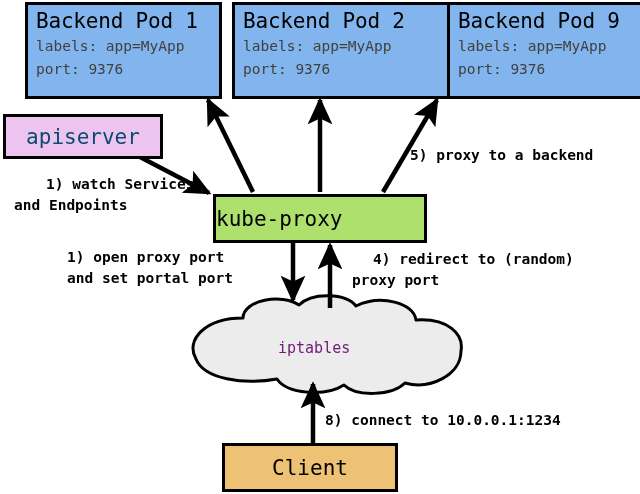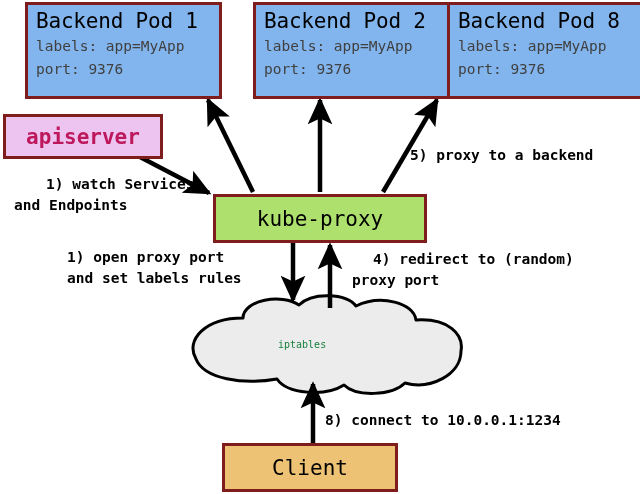--- a/index.html
+++ b/index.html
@@ -18,21 +18,21 @@
   svg.layer {
     position: absolute;
     left: 0;
     top: 0;
     width: 640px;
     height: 494px;
   }
   .node-box {
     position: absolute;
     box-sizing: border-box;
-    border: 3px solid #7f1d1d;
+    border: 3px solid #000000;
     display: flex;
     flex-direction: column;
     justify-content: flex-start;
     z-index: 3;
   }
   .pod-box {
     background: #82b5ed;
     padding: 2px 8px 0 8px;
   }
   .pod-title {
@@ -48,48 +48,47 @@
     color: #404040;
     white-space: nowrap;
   }
   .api-box {
     background: #edc3f0;
     align-items: center;
     justify-content: center;
   }
   .api-label {
     font-size: 21px;
-    color: #be185d;
+    color: #0c4a6e;
     white-space: nowrap;
-    font-weight: bold;
   }
   .proxy-box {
     background: #aee06e;
-    align-items: center;
+    align-items: flex-start;
     justify-content: center;
   }
   .proxy-label {
     font-size: 21px;
     color: #000;
     white-space: nowrap;
   }
   .client-box {
     background: #eec275;
     align-items: center;
     justify-content: center;
   }
   .client-label {
     font-size: 21px;
     color: #000;
     white-space: nowrap;
   }
   .cloud-label {
     position: absolute;
-    font-size: 10px;
-    color: #15803d;
+    font-size: 15px;
+    color: #701a75;
     white-space: nowrap;
     z-index: 3;
   }
   .edge-label {
     position: absolute;
     font-family: "DejaVu Sans Mono", monospace;
     font-weight: bold;
     font-size: 14.5px;
     line-height: 21px;
     color: #000000;
@@ -136,28 +135,28 @@
 
     <line x1="313" y1="443" x2="313" y2="384" stroke="#000000" stroke-width="4.5" marker-end="url(#arrowhead)"></line>
   </svg>
 
   <div class="node-box pod-box" style="left:25px; top:2px; width:197px; height:97px;">
     <div class="pod-title">Backend Pod 1</div>
     <div class="pod-line">labels: app=MyApp</div>
     <div class="pod-line">port: 9376</div>
   </div>
 
-  <div class="node-box pod-box" style="left:253px; top:2px; width:234px; height:97px;">
+  <div class="node-box pod-box" style="left:232px; top:2px; width:234px; height:97px;">
     <div class="pod-title">Backend Pod 2</div>
     <div class="pod-line">labels: app=MyApp</div>
     <div class="pod-line">port: 9376</div>
   </div>
 
   <div class="node-box pod-box" style="left:447px; top:2px; width:197px; height:97px;">
-    <div class="pod-title">Backend Pod 8</div>
+    <div class="pod-title">Backend Pod 9</div>
     <div class="pod-line">labels: app=MyApp</div>
     <div class="pod-line">port: 9376</div>
   </div>
 
   <div class="node-box api-box" style="left:3px; top:114px; width:160px; height:45px;">
     <div class="api-label">apiserver</div>
   </div>
 
   <div class="node-box proxy-box" style="left:213px; top:194px; width:214px; height:49px;">
     <div class="proxy-label">kube-proxy</div>
@@ -166,21 +165,21 @@
   <div class="cloud-label" style="left:278px; top:339px;">iptables</div>
 
   <div class="node-box client-box" style="left:222px; top:443px; width:176px; height:49px;">
     <div class="client-label">Client</div>
   </div>
 
   <div class="edge-label" style="left:14px; top:174px;margin-left:32px;">1) watch Services</div>
   <div class="edge-label" style="left:14px; top:195px;">and Endpoints</div>
 
   <div class="edge-label" style="left:67px; top:247px;">1) open proxy port</div>
-  <div class="edge-label" style="left:67px; top:268px;">and set labels rules</div>
+  <div class="edge-label" style="left:67px; top:268px;">and set portal port</div>
 
   <div class="edge-label" style="left:325px; top:410px;">8) connect to 10.0.0.1:1234</div>
 
   <div class="edge-label" style="left:373px; top:249px;">4) redirect to (random)</div>
   <div class="edge-label" style="left:352px; top:270px;">proxy port</div>
 
   <div class="edge-label" style="left:410px; top:145px;">5) proxy to a backend</div>
 
 </div>
 

